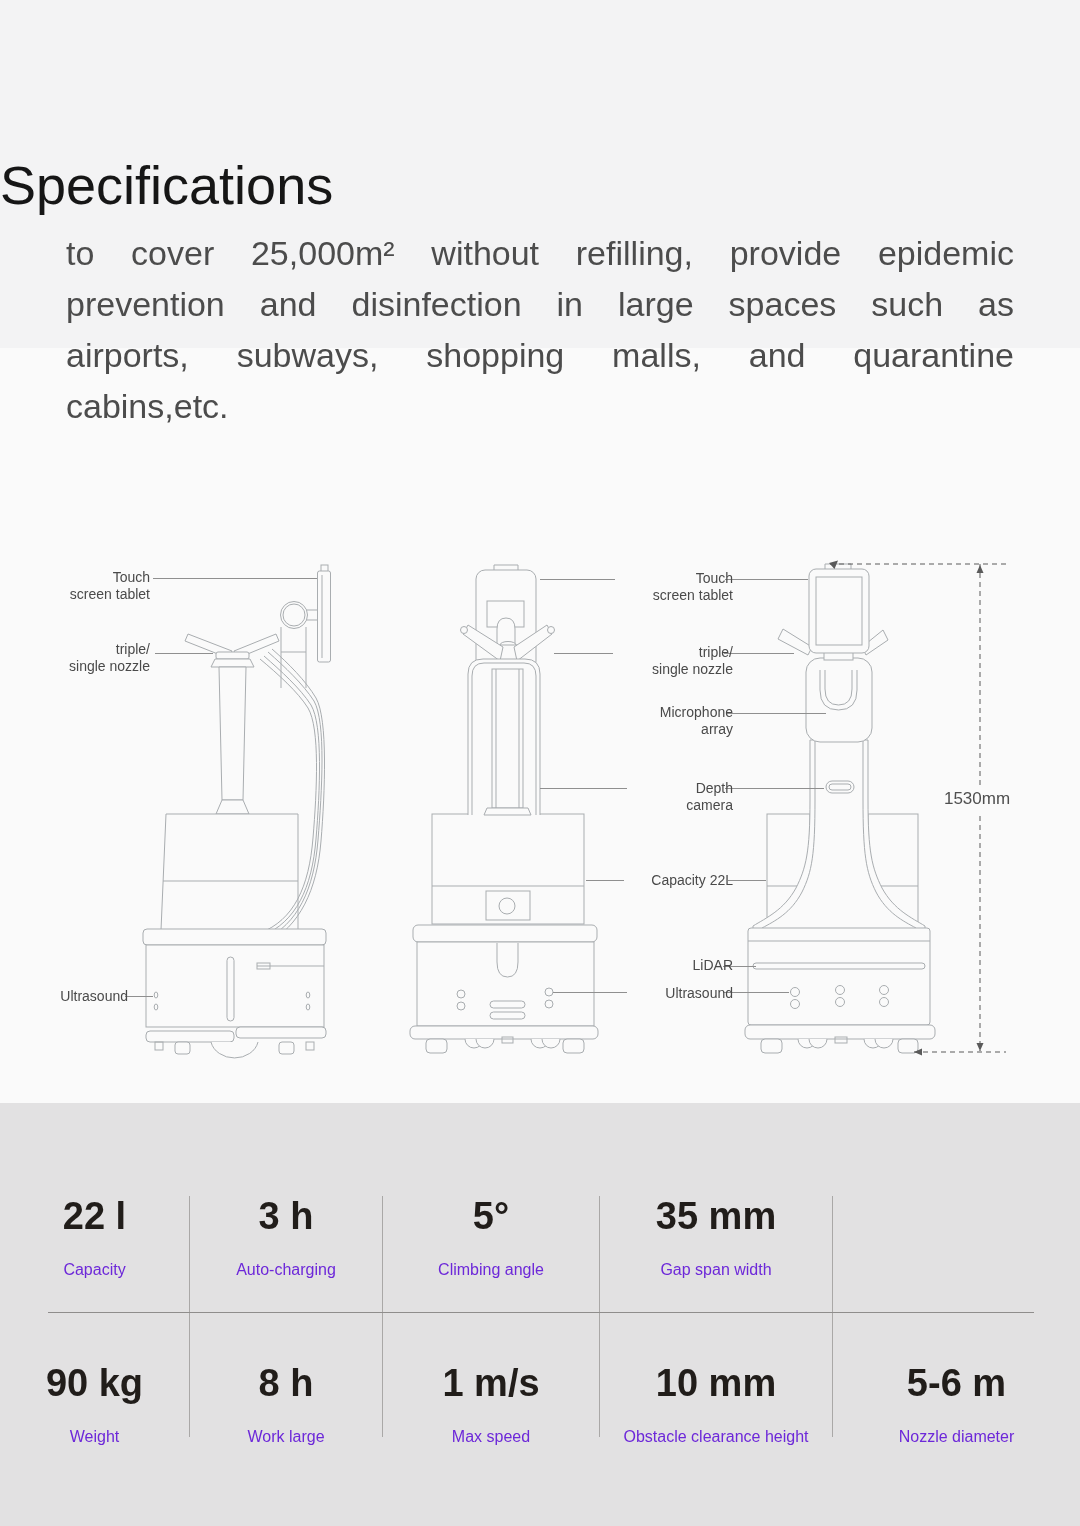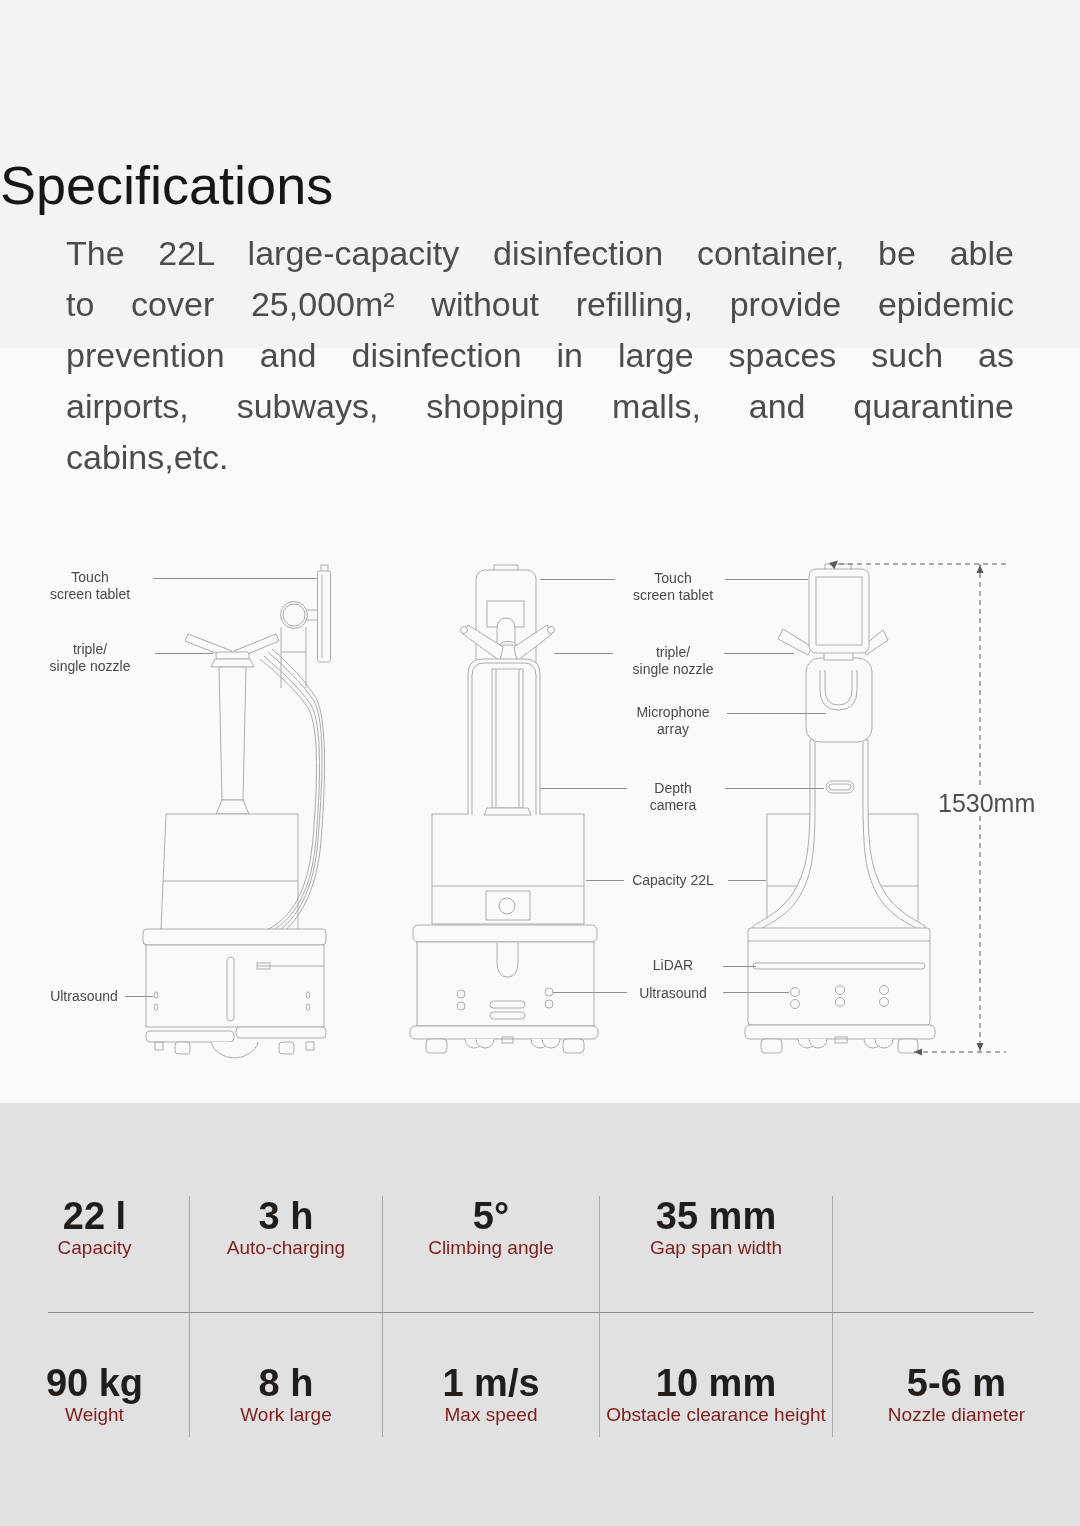--- a/index.html
+++ b/index.html
@@ -18,49 +18,48 @@
   .pline {
     font-size:34px; line-height:51px; color:#4c4c4c;
     text-align:justify; text-align-last:justify; white-space:normal;
   }
   .pline.last { text-align-last:left; }
 
   .diagram-svg { position:absolute; left:0; top:550px; }
 
   .dlabel {
     position:absolute; font-size:14px; line-height:17px; color:#4a4a4a;
-    text-align:center; white-space:pre-line;
+    text-align:right; white-space:pre-line;
   }
   .dim-label {
     position:absolute; left:938px; top:789px; width:78px; text-align:center;
-    font-size:25px; color:#4f4f4f;
+    font-size:17px; color:#4f4f4f;
   }
 
   .spec-row { position:absolute; left:0; width:1080px; display:flex; }
   .spec-row.r1 { top:1196px; height:116px; }
   .spec-row.r2 { top:1313px; height:124px; }
   .spec-col { box-sizing:border-box; border-right:1px solid #aaa8a7; text-align:center; }
   .spec-col.c1 { width:190px; } .spec-col.c2 { width:193px; } .spec-col.c3 { width:217px; }
   .spec-col.c4 { width:233px; } .spec-col.c5 { width:247px; border-right:none; }
   .r2 .spec-col { padding-top:50px; }
   .spec-value { font-size:38px; line-height:40px; font-weight:700; color:#211d1a; }
-  .spec-label { margin-top:0; font-size:19px; line-height:24px; color:#7f1d1d; }
+  .spec-label { margin-top:22px; font-size:16px; line-height:24px; color:#6d28d9; }
   .hrule { position:absolute; left:48px; top:1312px; width:986px; height:1px; background:#8f8d8c; }
 </style>
 </head>
 <body>
 
 <div class="page">
   <div class="bg-top"></div>
   <div class="bg-footer"></div>
 
   <h1 class="title">Specifications</h1>
 
   <div class="para">
-    <div class="pline">The 22L large-capacity disinfection container, be able</div>
     <div class="pline">to cover 25,000m² without refilling, provide epidemic</div>
     <div class="pline">prevention and disinfection in large spaces such as</div>
     <div class="pline">airports, subways, shopping malls, and quarantine</div>
     <div class="pline last">cabins,etc.</div>
   </div>
 
   <svg class="diagram-svg" width="1080" height="520" viewBox="0 550 1080 520">
 
     <g stroke="#a9adb0" stroke-width="1" fill="none">
       <rect x="321" y="565" width="7" height="7"></rect>

